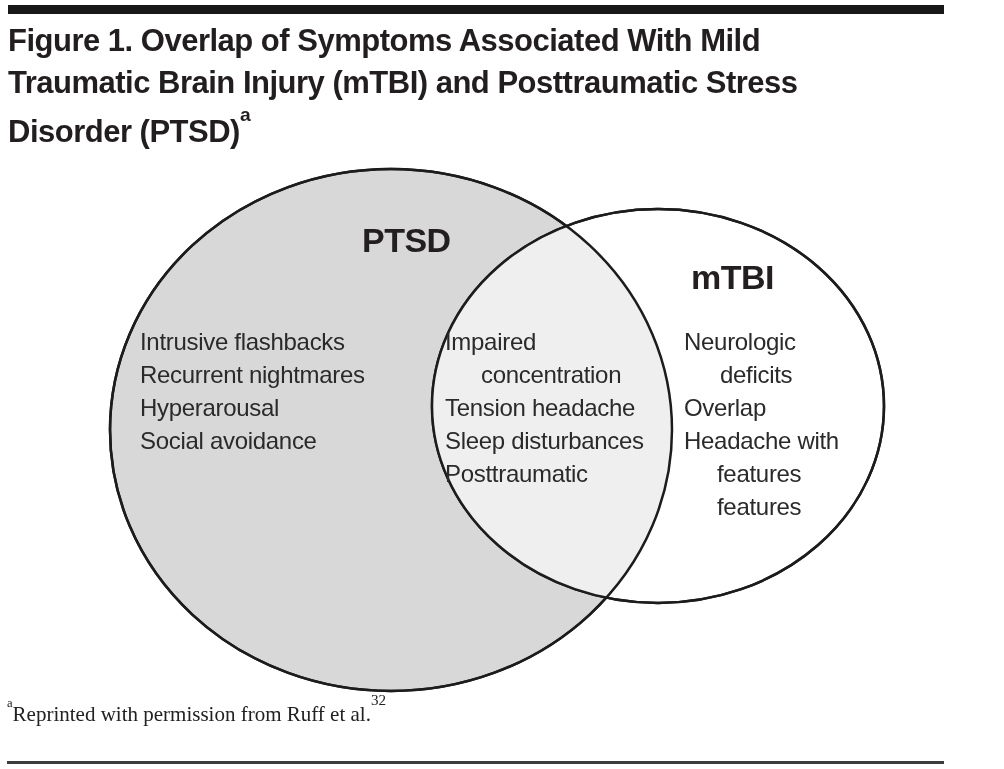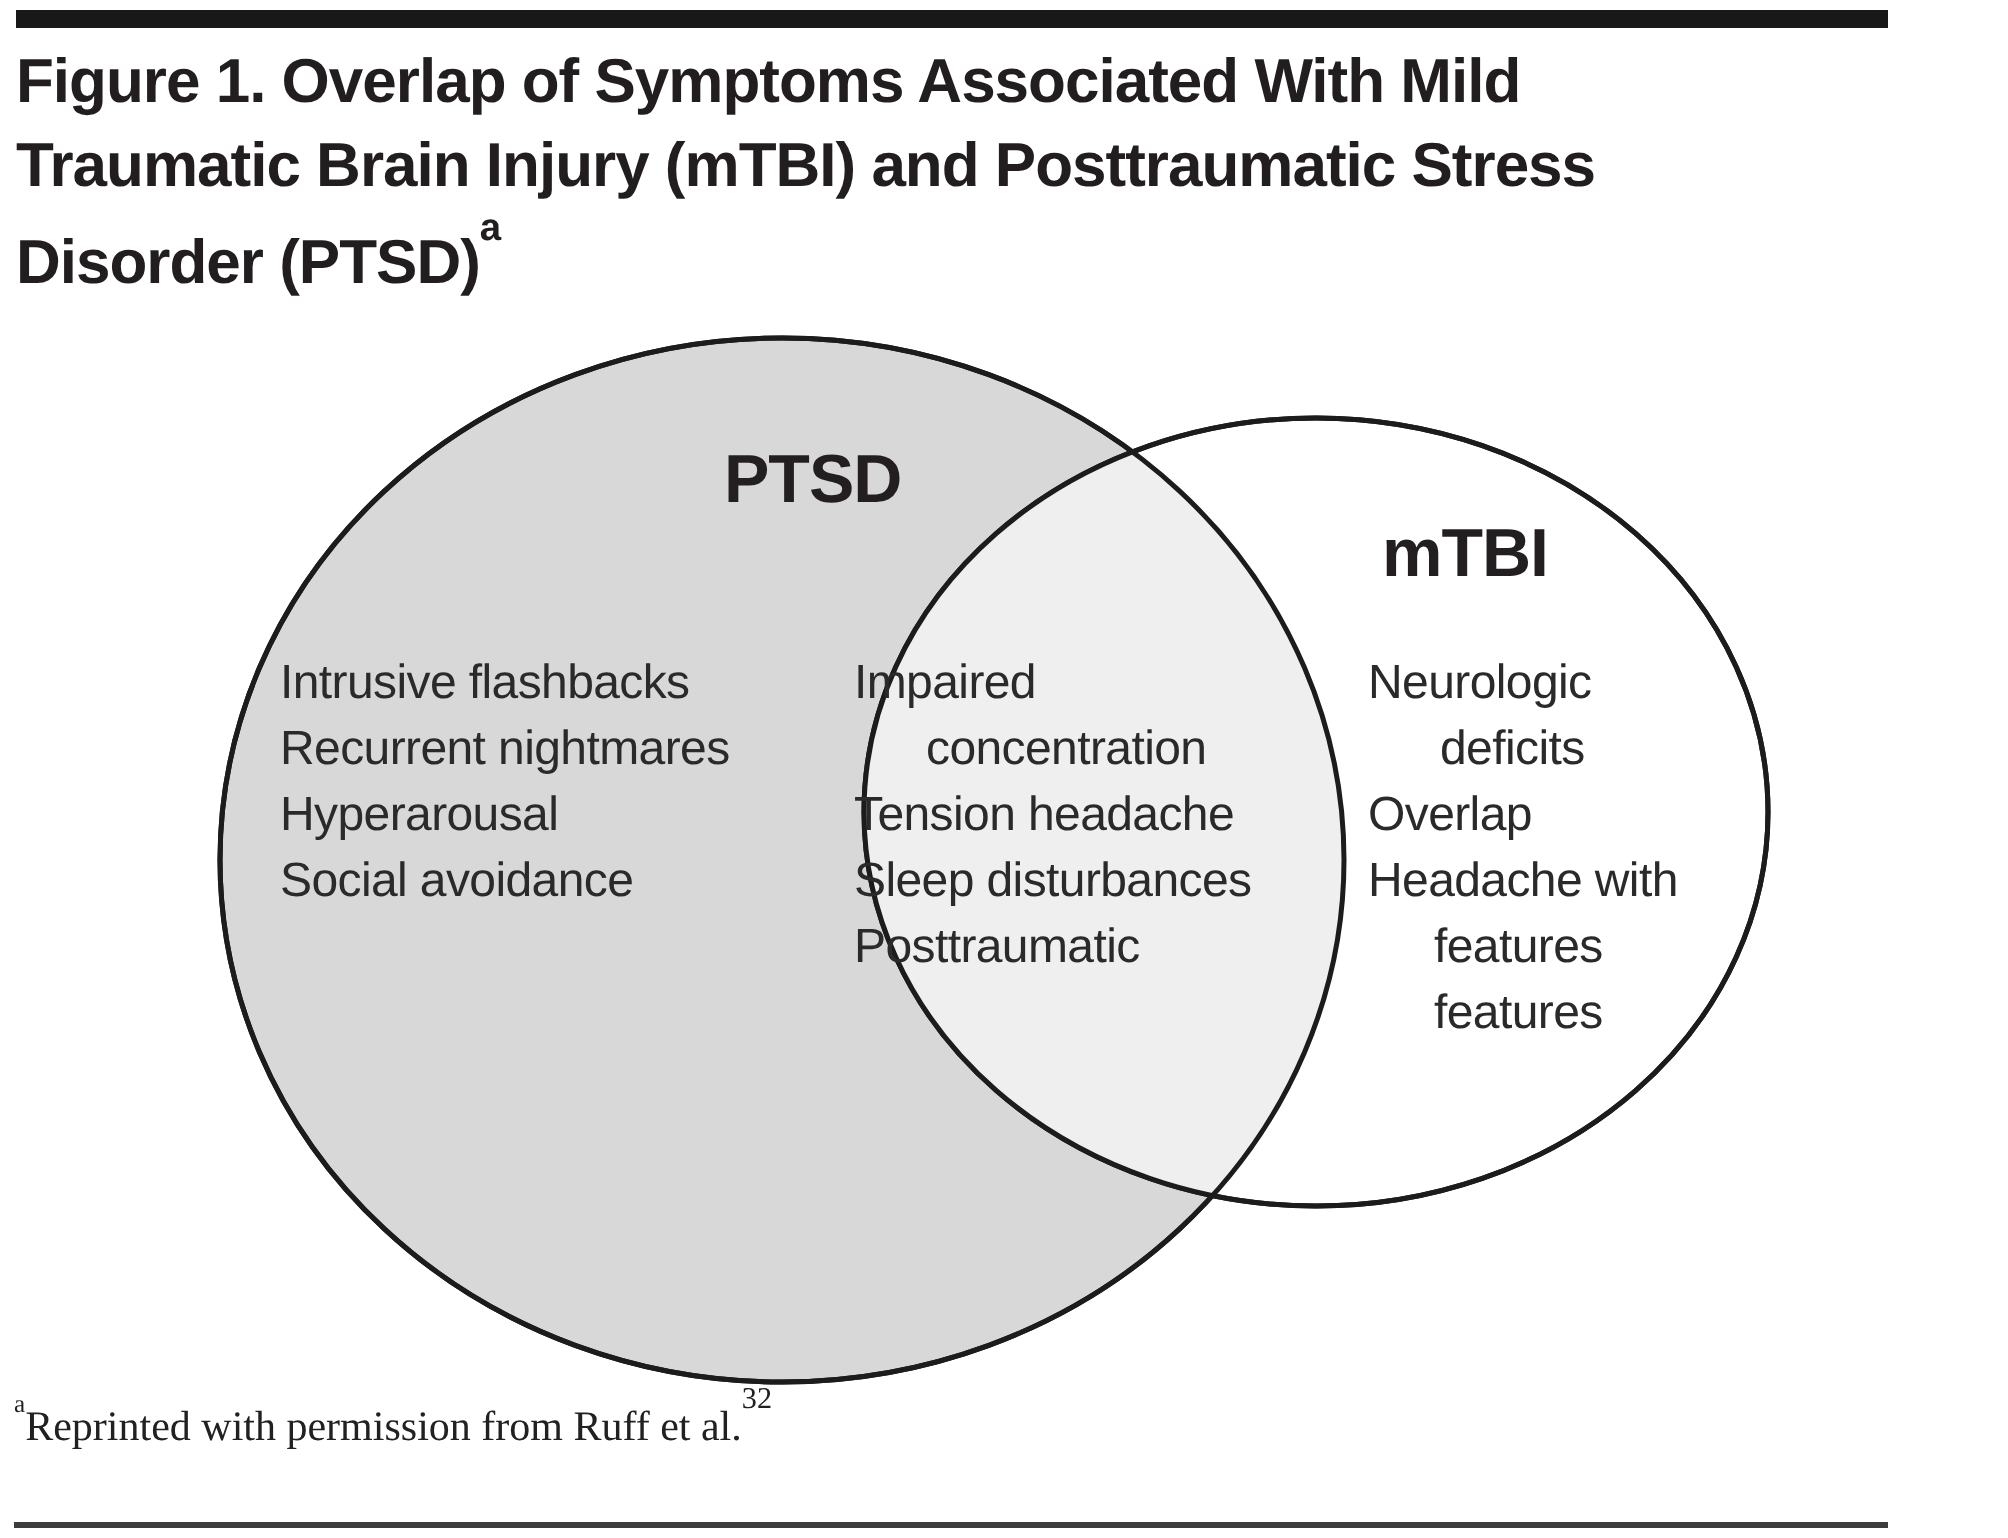--- a/index.html
+++ b/index.html
@@ -27,21 +27,21 @@
     position:absolute; font-size:34px; font-weight:bold; color:#231f20;
     letter-spacing:-0.5px; white-space:nowrap;
   }
   .ptsd-label { left:362px; top:221px; }
   .mtbi-label { left:671px; top:258px;margin-left:20px; }
   .col {
     position:absolute; font-size:24px; line-height:33px; color:#2a2a2a;
     letter-spacing:-0.3px; white-space:nowrap;
   }
   .col-left    { left:140px; top:325px; }
-  .col-overlap { left:427px; top:325px; }
+  .col-overlap { left:445px; top:325px; }
   .col-right   { left:684px; top:325px; }
   .ind  { padding-left:36px; }
   .ind2 { padding-left:33px; }
   .footnote {
     position:absolute; left:7px; top:700px;
     font-family:"Liberation Serif", serif; font-size:21px; color:#212121;
     white-space:nowrap;
   }
   .footnote .fn-sup-a { font-size:0.6em; position:relative; top:-0.5em; }
   .footnote .fn-sup-ref { font-size:0.72em; position:relative; top:-0.55em; }

